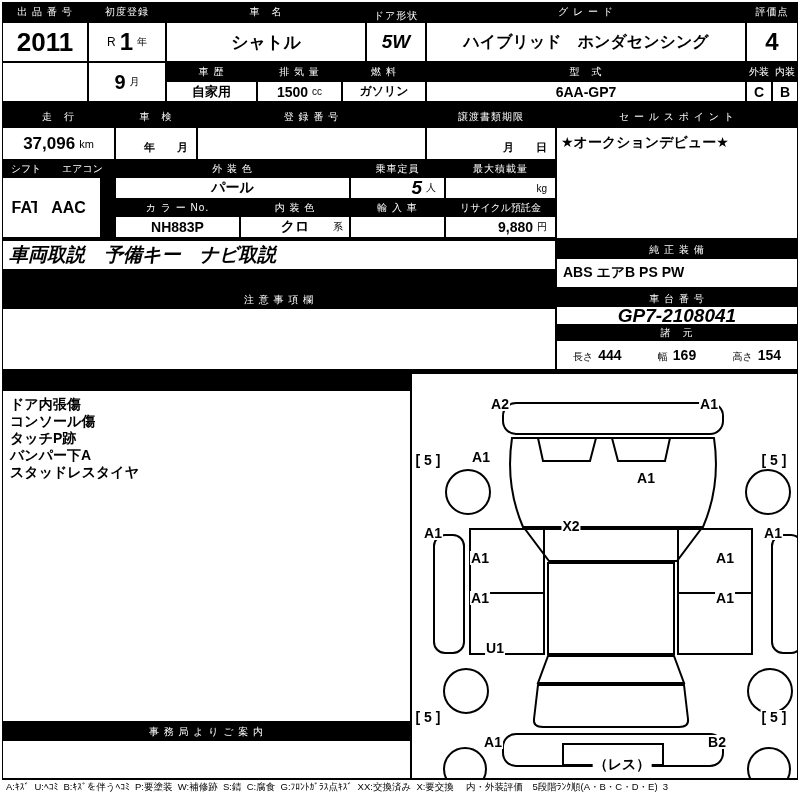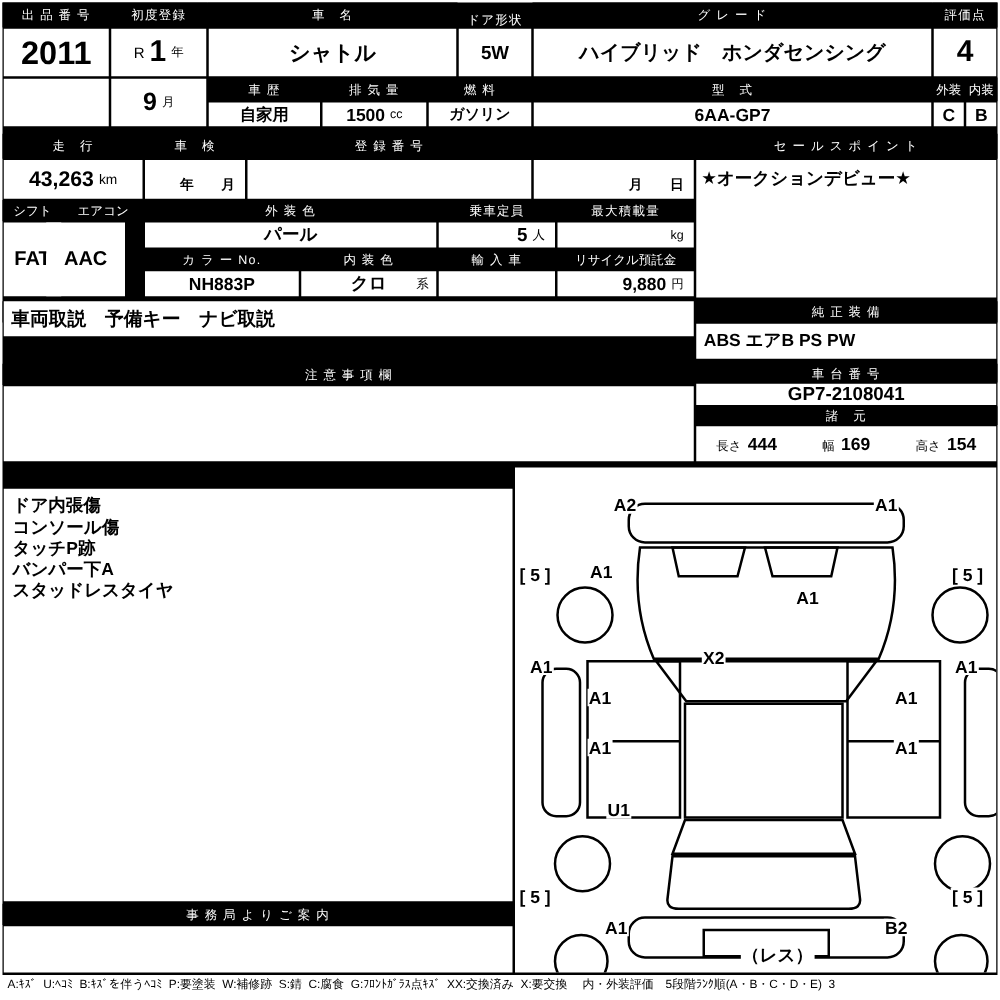--- a/index.html
+++ b/index.html
@@ -4,21 +4,21 @@
 <style>
   * { margin:0; padding:0; box-sizing:border-box; }
   html,body { width:800px; height:800px; background:#fff; color:#000;
     font-family:"Liberation Sans","DejaVu Sans",sans-serif; position:relative; overflow:hidden; }
   .sheet { position:absolute; left:2px; top:2px; width:796px; height:778px; background:#000; }
   .h { position:absolute; background:#000; color:#fff; display:flex; align-items:center;
        justify-content:center; font-size:10px; white-space:pre; letter-spacing:1px; }
   .v { position:absolute; background:#fff; display:flex; align-items:center; justify-content:center;
        font-weight:bold; font-size:13px; white-space:pre; overflow:hidden; }
   .fs26 { font-size:26px; } .fs24 { font-size:24px; } .fs20 { font-size:20px; }
-  .fs17 { font-size:17px; } .fs16 { font-size:16px; } .fs15 { font-size:15px; } .fs14 { font-size:14px; }
+  .fs17 { font-size:17px; } .fs16 { font-size:16px; } .fs15 { font-size:19px;font-style:italic; } .fs14 { font-size:14px; }
   .unit { font-size:10px; font-weight:normal; margin-left:4px; }
   .era  { font-size:12px; font-weight:normal; margin-right:4px; }
   .left { justify-content:flex-start; padding-left:6px; }
   .right { justify-content:flex-end; padding-right:8px; }
   .topleft { align-items:flex-start; justify-content:flex-start; padding:6px 4px; }
   .botright { align-items:flex-end; justify-content:flex-end; padding:0 8px 4px 0;
               font-weight:bold; font-size:11px; }
   .notes { display:block; padding:5px 7px; }
   .note-line { font-weight:bold; font-size:14px; line-height:17px; white-space:pre; }
   .diagram { display:block; padding:0; }
@@ -78,30 +78,31 @@
   <div class="h" style="left:424px;top:60px;width:320px;height:19px">型　式</div>
   <div class="v fs14" style="left:425px;top:80px;width:318px;height:19px">6AA-GP7</div>
 
   <div class="h" style="left:744px;top:60px;width:26px;height:19px;letter-spacing:0">外装</div>
   <div class="h" style="left:770px;top:60px;width:26px;height:19px;letter-spacing:0">内装</div>
   <div class="v fs14" style="left:745px;top:80px;width:24px;height:19px">C</div>
   <div class="v fs14" style="left:771px;top:80px;width:24px;height:19px">B</div>
 
   <div class="h" style="left:0;top:105px;width:113px;height:20px">走　行</div>
   <div class="v" style="left:1px;top:126px;width:111px;height:31px">
-    <span class="fs17">43,263</span>
+    <span class="fs17">37,096</span>
     <span class="unit" style="font-size:11px">km</span>
   </div>
 
   <div class="h" style="left:113px;top:105px;width:82px;height:20px">車　検</div>
   <div class="v botright" style="left:114px;top:126px;width:80px;height:31px">年　　月</div>
 
   <div class="h" style="left:195px;top:105px;width:229px;height:20px">登 録 番 号</div>
   <div class="v" style="left:196px;top:126px;width:227px;height:31px"></div>
 
+  <div class="h" style="left:424px;top:105px;width:130px;height:20px">譲渡書類期限</div>
   <div class="v botright" style="left:425px;top:126px;width:128px;height:31px">月　　日</div>
 
   <div class="h" style="left:554px;top:105px;width:242px;height:20px">セ ー ル ス ポ イ ン ト</div>
   <div class="v topleft fs14" style="left:555px;top:126px;width:240px;height:110px">★オークションデビュー★</div>
 
   <div class="h" style="left:0;top:158px;width:48px;height:17px;letter-spacing:0">シフト</div>
   <div class="v fs16" style="left:1px;top:176px;width:46px;height:59px">FAT</div>
 
   <div class="h" style="left:48px;top:158px;width:65px;height:17px;letter-spacing:0">エアコン</div>
   <div class="v fs16" style="left:35px;top:176px;width:63px;height:59px">AAC</div>

